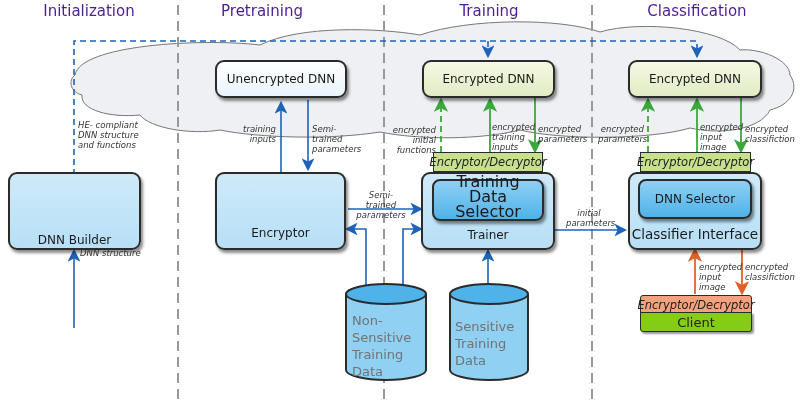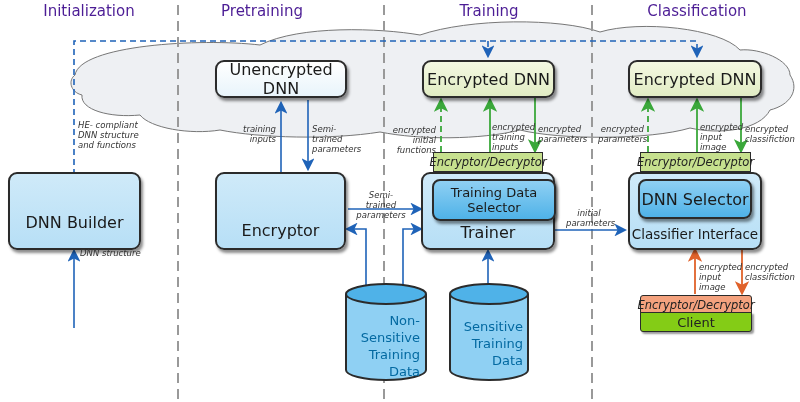--- a/index.html
+++ b/index.html
@@ -1,28 +1,28 @@
 <!DOCTYPE html>
 <html><head>
 <meta charset="utf-8">
 <style>
   html,body{margin:0;padding:0;background:#fff;}
   body{width:800px;height:402px;position:relative;overflow:hidden;font-family:"DejaVu Sans",sans-serif;color:#222;}
   svg{position:absolute;left:0;top:0;}
   .phase{position:absolute;top:2px;font-size:15px;color:#4c1d95;text-align:center;}
-  .box{position:absolute;border:2px solid #2b2b2b;border-radius:9px;box-shadow:2px 3px 3px rgba(0,0,0,.45);display:flex;align-items:center;justify-content:center;text-align:center;font-size:16px;color:#1a1a1a;box-sizing:border-box;}
+  .box{position:absolute;border:2px solid #2b2b2b;border-radius:9px;box-shadow:2px 3px 3px rgba(0,0,0,.45);display:flex;align-items:center;justify-content:center;text-align:center;font-size:12px;color:#1a1a1a;box-sizing:border-box;}
   .blue{background:linear-gradient(#cfeaf9,#b7dff6);}
   .white{background:linear-gradient(#ffffff,#e8f4fb);}
   .green{background:linear-gradient(#f4f8e2,#e1ecc4);}
   .inner{background:linear-gradient(#8fd0f3,#4fb2e8);border:2px solid #2b2b2b;border-radius:8px;}
   .enc{position:absolute;border:1.5px solid #2b2b2b;font-style:italic;font-size:11.5px;display:flex;align-items:center;justify-content:center;box-sizing:border-box;}
   .lbl{position:absolute;font-style:italic;font-size:8.5px;line-height:10px;color:#333;}
   .r{text-align:right;}
   .c{text-align:center;}
-  .cylt{position:absolute;text-align:right;font-size:13px;line-height:17px;color:#0369a1;}
+  .cylt{position:absolute;text-align:left;font-size:13px;line-height:17px;color:#737373;}
 </style>
 </head>
 <body>
 
 <svg width="800" height="402">
   <defs>
     <marker id="ab" markerWidth="8" markerHeight="8" refX="6" refY="4" orient="auto">
         <path d="M0,0 L8,4 L0,8 L2,4 Z" fill="#1f63b8"></path>
       </marker>
     <marker id="ag" markerWidth="8" markerHeight="8" refX="6" refY="4" orient="auto">
@@ -71,38 +71,38 @@
     <path d="M450,294 L450,370 A39,10 0 0 0 528,370 L528,294" fill="#8fd0f3" stroke="#2b2b2b" stroke-width="2"></path>
     <ellipse cx="489" cy="294" rx="39" ry="10" fill="#4fb2e8" stroke="#2b2b2b" stroke-width="2"></ellipse>
   </g>
 </svg>
 
 <div class="phase" style="left:0;width:178px;">Initialization</div>
 <div class="phase" style="left:180px;width:164px;">Pretraining</div>
 <div class="phase" style="left:386px;width:206px;">Training</div>
 <div class="phase" style="left:594px;width:206px;">Classification</div>
 
-<div class="box blue" style="left:8px;top:172px;width:133px;height:78px;align-items:flex-end;padding-bottom:16px;">
+<div class="box blue" style="left:8px;top:172px;width:133px;height:78px;align-items:flex-end;padding-bottom:1px;">
     <span>DNN Builder</span>
   </div>
 <div class="box white" style="left:215px;top:60px;width:132px;height:38px;">
     <span>Unencrypted DNN</span>
   </div>
 <div class="box blue" style="left:215px;top:172px;width:131px;height:78px;align-items:flex-end;padding-bottom:8px;">
     <span>Encryptor</span>
   </div>
 
 <div class="box green" style="left:422px;top:60px;width:133px;height:38px;">
     <span>Encrypted DNN</span>
   </div>
 <div class="enc" style="left:433px;top:152px;width:110px;height:20px;background:#c6e08e;">Encryptor/Decryptor</div>
 <div class="box blue" style="left:421px;top:172px;width:134px;height:78px;align-items:flex-end;padding-bottom:6px;">
     <span>Trainer</span>
   </div>
-<div class="box inner" style="left:432px;top:179px;width:124px;height:42px;font-size:13px;line-height:15px;padding:0 10px;">
+<div class="box inner" style="left:432px;top:179px;width:112px;height:42px;font-size:16px;line-height:15px;padding:0 10px;align-items:flex-end;">
     <span>Training Data Selector</span>
   </div>
 
 <div class="box green" style="left:628px;top:60px;width:134px;height:38px;">
     <span>Encrypted DNN</span>
   </div>
 <div class="enc" style="left:640px;top:152px;width:111px;height:20px;background:#c6e08e;">Encryptor/Decryptor</div>
 <div class="box blue" style="left:628px;top:172px;width:134px;height:78px;align-items:flex-end;padding-bottom:6px;font-size:13.5px;">
     <span>Classifier Interface</span>
   </div>

